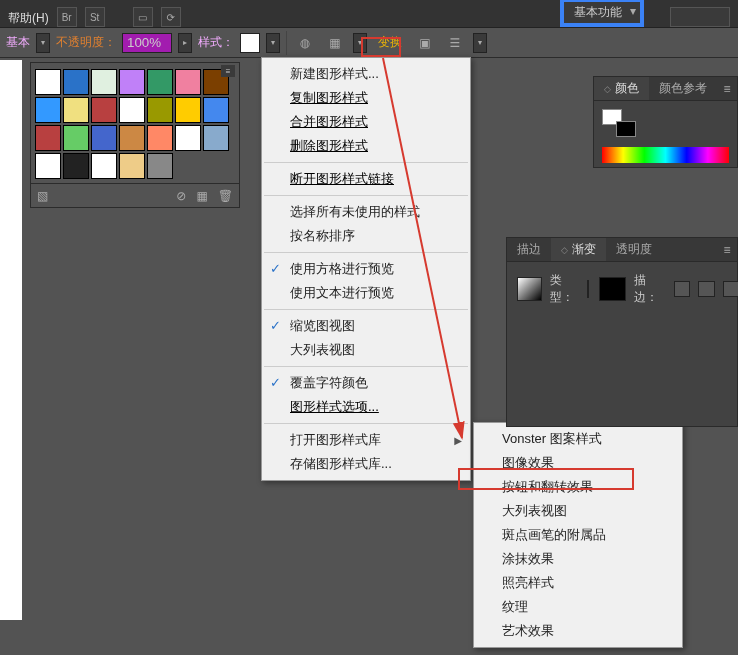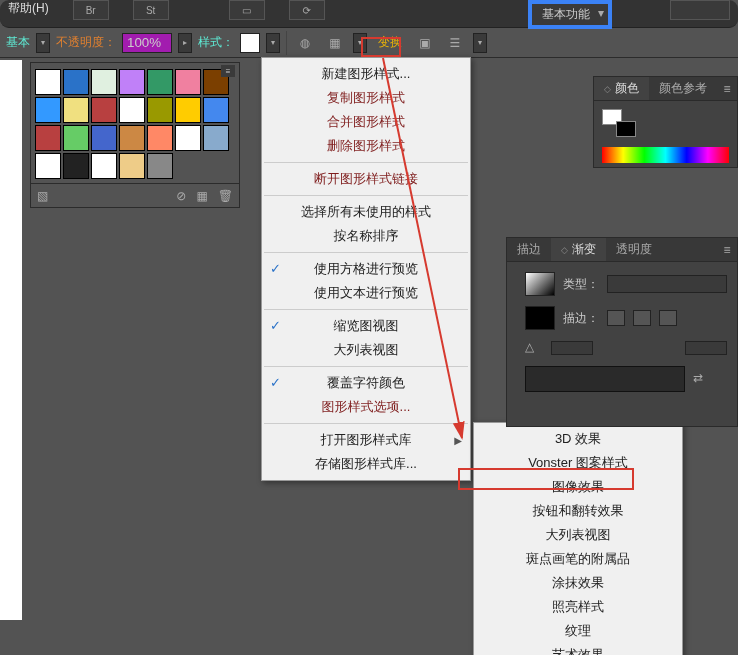--- a/index.html
+++ b/index.html
@@ -11,29 +11,28 @@
     font-size: 12px;
     color: #ccc;
     overflow: hidden;
     position: relative;
   }
   
   .menubar {
     height: 28px;
     background: #333333;
     display: flex;
-    align-items: flex-start;
+    align-items: flex-end;
     padding: 0 8px;
-    gap: 24px;
+    gap: 8px;
     border-bottom: 1px solid #222;
-    border-radius: 9px;
   }
   .menubar .item { color: #ddd; }
   .menubar .iconbtn {
-    width: 36px; height: 20px;
+    width: 20px; height: 20px;
     border: 1px solid #555;
     background: #3a3a3a;
     display: flex; align-items: center; justify-content: center;
     font-size: 10px; color: #aaa;
   }
   .menubar .sep { flex: 1; }
   .workspace-sel {
     background: #3a3a3a;
     border: 4px solid #3b82f6;
     padding: 2px 18px 2px 10px;
@@ -47,21 +46,21 @@
   
   .optbar {
     height: 30px;
     background: #535353;
     border-bottom: 1px solid #2b2b2b;
     display: flex;
     align-items: center;
     padding: 0 6px;
     gap: 6px;
   }
-  .optbar .lbl { color: #5eead4; }
+  .optbar .lbl { color: #f0abfc; }
   .optbar .num {
     background: #a21caf; border: 1px solid #222; color: #ccc;
     width: 50px; height: 20px; padding: 0 4px;
   }
   .optbar .sq {
     width: 20px; height: 20px; background: #fff; border: 1px solid #222;
   }
   .optbar .dd { width: 14px; height: 20px; background: #3a3a3a; border: 1px solid #222;
     display:flex;align-items:center;justify-content:center;font-size:8px;color:#aaa; }
   .optbar .ic {
@@ -114,23 +113,22 @@
     min-width: 200px;
     padding: 4px 0;
     font-size: 13px;
     color: #222;
   }
   .menu .mi {
     padding: 3px 28px 3px 28px;
     line-height: 18px;
     position: relative;
     white-space: nowrap;
-    text-align: center;
-  }
-  .menu .mi.disabled { color: #7f1d1d; }
+  }
+  .menu .mi.disabled { color: #000000; text-decoration: underline; }
   .menu .mi.check::before {
     content: "✓"; position: absolute; left: 8px; top: 3px; color: #2a72c8;
   }
   .menu .mi.arrow::after {
     content: "▶"; position: absolute; right: 8px; top: 4px; font-size: 10px; color: #555;
   }
   .menu .sep { height: 1px; background: #ccc; margin: 4px 2px; }
 
   .menu1 { left: 261px; top: 57px; width: 210px; }
   .menu2 { left: 473px; top: 422px; width: 210px; }
@@ -167,21 +165,21 @@
   .fgbg .bg { position: absolute; right: 0; bottom: 0; width: 20px; height: 16px; background: #000; border: 1px solid #888; }
   .spectrum {
     margin-top: 10px; height: 16px;
     background: linear-gradient(to right,
       #ff0000,#ff8000,#ffff00,#80ff00,#00ff00,#00ff80,#00ffff,#0080ff,#0000ff,#8000ff,#ff00ff,#ff0080,#ff0000);
   }
 
   .grad-panel {
     top: 237px; width: 232px; height: 190px;
   }
-  .grad-panel .body { padding: 10px; display: flex; flex-direction: column; gap: 10px; margin-left: 8px; }
+  .grad-panel .body { padding: 10px; display: flex; gap: 10px; }
   .row { display: flex; align-items: center; gap: 8px; }
   .gswatch { width: 30px; height: 24px; background: linear-gradient(135deg,#fff,#000); border: 1px solid #222; }
   .label-r { color: #ccc; }
   .dd2 { flex:1; height: 18px; background: #3a3a3a; border: 1px solid #222; }
   .small-slot { width: 42px; height: 14px; background: #3a3a3a; border: 1px solid #222; }
   .tiny-ic { width: 18px; height: 16px; background: #555; border: 1px solid #222; }
   .bigslot { width: 160px; height: 26px; background: #2a2a2a; border: 1px solid #111; }
 
   
   .canvas-scrap {
@@ -293,21 +291,20 @@
   <div class="mi">大列表视图</div>
   <div class="sep"></div>
   <div class="mi check">覆盖字符颜色</div>
   <div class="mi disabled">图形样式选项...</div>
   <div class="sep"></div>
   <div class="mi arrow">打开图形样式库</div>
   <div class="mi">存储图形样式库...</div>
 </div>
 
 <div class="menu menu2" id="submenu">
-    <div class="mi">3D 效果</div>
     <div class="mi">Vonster 图案样式</div>
     <div class="mi">图像效果</div>
     <div class="mi">按钮和翻转效果</div>
     <div class="mi">大列表视图</div>
     <div class="mi">斑点画笔的附属品</div>
     <div class="mi">涂抹效果</div>
     <div class="mi">照亮样式</div>
     <div class="mi">纹理</div>
     <div class="mi">艺术效果</div>
   </div>

